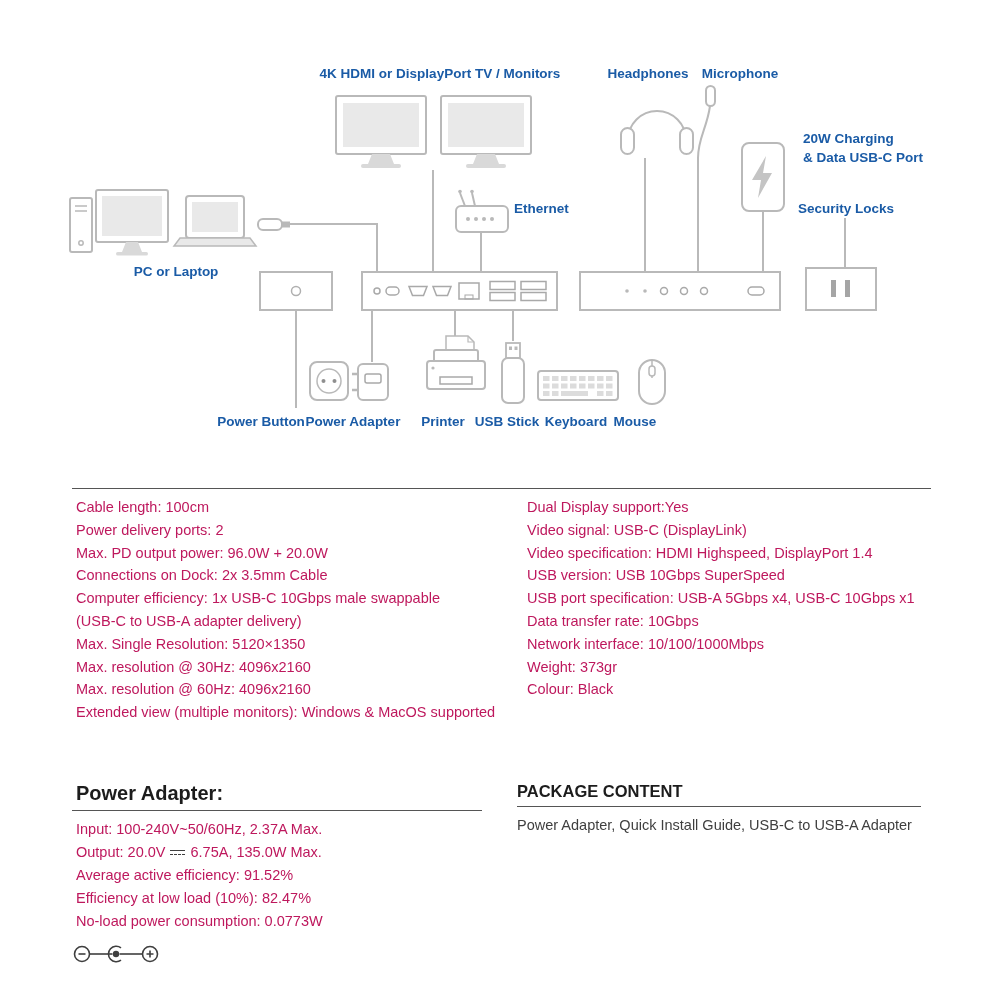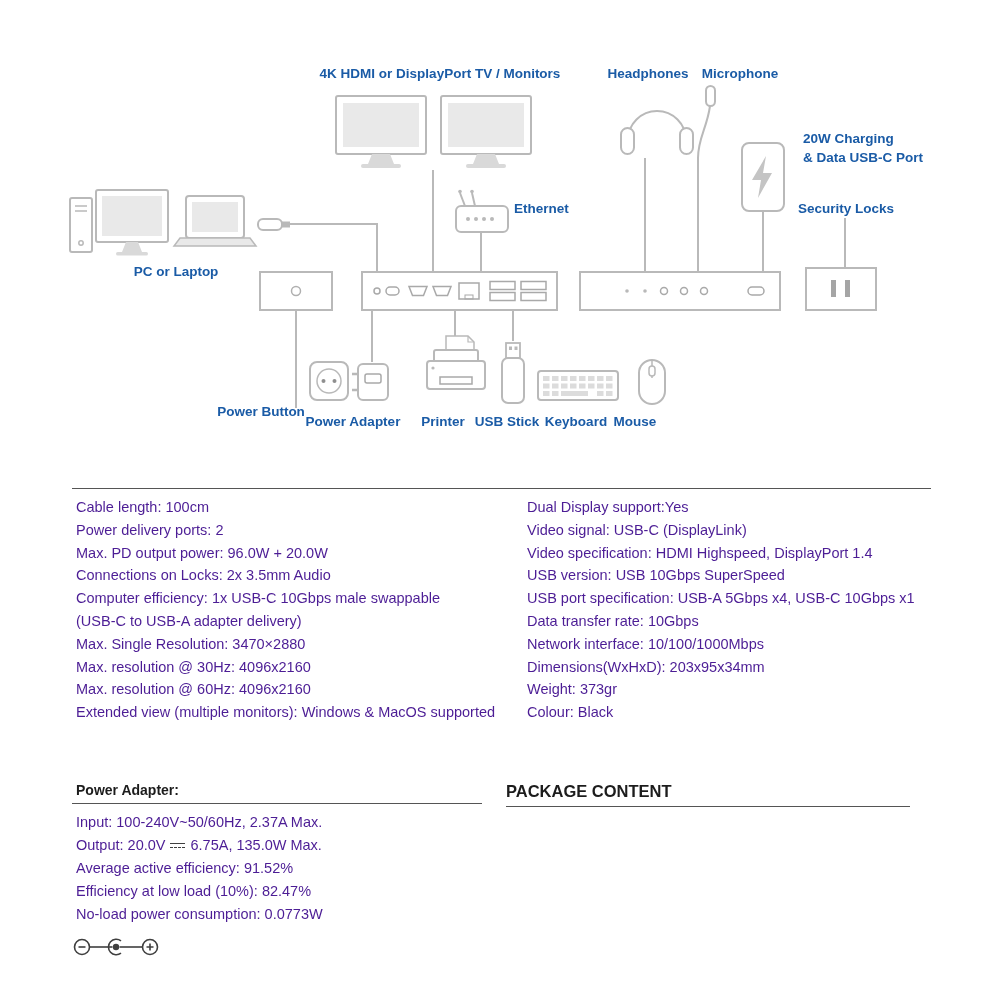--- a/index.html
+++ b/index.html
@@ -9,31 +9,31 @@
   
   .diagram{position:absolute;left:0;top:0;width:1000px;height:470px;}
   .diagram-svg{position:absolute;left:0;top:0;}
   .dlabel{position:absolute;font-size:13.5px;font-weight:bold;color:#1a5ba6;
           white-space:nowrap;text-align:center;line-height:15px;}
   .ta-l{text-align:left;}
 
   
   .tech{position:absolute;left:72px;top:488px;width:859px;}
   .power{position:absolute;left:72px;top:782px;width:410px;}
-  .package{position:absolute;left:506px;top:782px;width:404px;}
+  .package{position:absolute;left:517px;top:782px;width:404px;}
 
   .sec-title{margin:0 0 5px 2px;font-size:17px;font-weight:bold;color:#1c1c1c;letter-spacing:.2px;}
-  .sub-title{margin:0 0 5px 4px;font-size:14px;font-weight:bold;color:#1c1c1c;}
+  .sub-title{margin:0 0 5px 4px;font-size:20px;font-weight:bold;color:#1c1c1c;}
   .sub-title.noindent{margin-left:0;}
   .rule{border:none;border-top:1.5px solid #555;height:0;margin:0 0 7px 0;}
 
   .cols{display:flex;}
   .col-left{width:451px;padding-left:4px;}
   .col-right{flex:1;}
-  .spec{font-size:14.5px;color:#4c1d95;line-height:22.8px;white-space:nowrap;}
+  .spec{font-size:14.5px;color:#be185d;line-height:22.8px;white-space:nowrap;}
   .power .spec{padding-left:4px;line-height:23px;}
   .pkg-text{font-size:14.5px;color:#3f3f3f;line-height:22px;}
 
   .out-row{display:flex;align-items:center;}
   .dc-icon{display:inline-block;width:15px;margin:0 5px;}
   .dc-top{display:block;width:15px;border-top:1.8px solid #3f3f3f;margin-bottom:3px;}
   .dc-bot{display:block;width:15px;border-top:1.8px dashed #3f3f3f;}
 
   .polarity{margin-top:8px;margin-left:0px;}
 </style>
@@ -220,52 +220,51 @@
     <div class="dlabel" style="left:295px;top:66px;width:290px;">4K HDMI or DisplayPort TV / Monitors</div>
     <div class="dlabel" style="left:598px;top:66px;width:100px;">Headphones</div>
     <div class="dlabel" style="left:694px;top:66px;width:92px;">Microphone</div>
     <div class="dlabel ta-l" style="left:803px;top:129px;line-height:19px;">
       <div>20W Charging</div>
       <div>&amp; Data USB-C Port</div>
     </div>
     <div class="dlabel ta-l" style="left:514px;top:201px;">Ethernet</div>
     <div class="dlabel" style="left:797px;top:201px;width:98px;">Security Locks</div>
     <div class="dlabel" style="left:101px;top:264px;width:150px;">PC or Laptop</div>
-    <div class="dlabel" style="left:213px;top:404px;width:96px;">Power Button</div>
+    <div class="dlabel" style="left:213px;top:414px;width:96px;">Power Button</div>
     <div class="dlabel" style="left:301px;top:414px;width:104px;">Power Adapter</div>
     <div class="dlabel" style="left:405px;top:414px;width:76px;">Printer</div>
     <div class="dlabel" style="left:469px;top:414px;width:76px;">USB Stick</div>
     <div class="dlabel" style="left:538px;top:414px;width:76px;">Keyboard</div>
     <div class="dlabel" style="left:599px;top:414px;width:72px;">Mouse</div>
   </div>
 
   <section class="tech">
     <hr class="rule">
     <div class="cols">
       <div class="col-left">
         <div class="spec">Cable length: 100cm</div>
         <div class="spec">Power delivery ports: 2</div>
         <div class="spec">Max. PD output power: 96.0W + 20.0W</div>
-        <div class="spec">Connections on Locks: 2x 3.5mm Audio</div>
+        <div class="spec">Connections on Dock: 2x 3.5mm Cable</div>
         <div class="spec">Computer efficiency: 1x USB-C 10Gbps male swappable</div>
         <div class="spec">(USB-C to USB-A adapter delivery)</div>
-        <div class="spec">Max. Single Resolution: 3470×2880</div>
+        <div class="spec">Max. Single Resolution: 5120×1350</div>
         <div class="spec">Max. resolution @ 30Hz: 4096x2160</div>
         <div class="spec">Max. resolution @ 60Hz: 4096x2160</div>
         <div class="spec">Extended view (multiple monitors): Windows &amp; MacOS supported</div>
       </div>
       <div class="col-right">
         <div class="spec">Dual Display support:Yes</div>
         <div class="spec">Video signal: USB-C (DisplayLink)</div>
         <div class="spec">Video specification: HDMI Highspeed, DisplayPort 1.4</div>
         <div class="spec">USB version: USB 10Gbps SuperSpeed</div>
         <div class="spec">USB port specification: USB-A 5Gbps x4, USB-C 10Gbps x1</div>
         <div class="spec">Data transfer rate: 10Gbps</div>
         <div class="spec">Network interface: 10/100/1000Mbps</div>
-        <div class="spec">Dimensions(WxHxD): 203x95x34mm</div>
         <div class="spec">Weight: 373gr</div>
         <div class="spec">Colour: Black</div>
       </div>
     </div>
   </section>
 
   <section class="power">
     <h3 class="sub-title">Power Adapter:</h3>
     <hr class="rule">
     <div class="spec">Input: 100-240V~50/60Hz, 2.37A Max.</div>
@@ -290,15 +289,16 @@
         <circle cx="78" cy="13" r="7.5"></circle>
         <path d="M74.5 13 H81.5 M78 9.5 V16.5"></path>
       </g>
       <circle cx="44" cy="13" r="3.2" fill="#3f3f3f"></circle>
     </svg>
   </section>
 
   <section class="package">
     <h3 class="sub-title noindent" style="font-size:16.5px;">PACKAGE CONTENT</h3>
     <hr class="rule">
+    <div class="pkg-text">Power Adapter, Quick Install Guide, USB-C to USB-A Adapter</div>
   </section>
 
 </div>
 
 </body></html>

